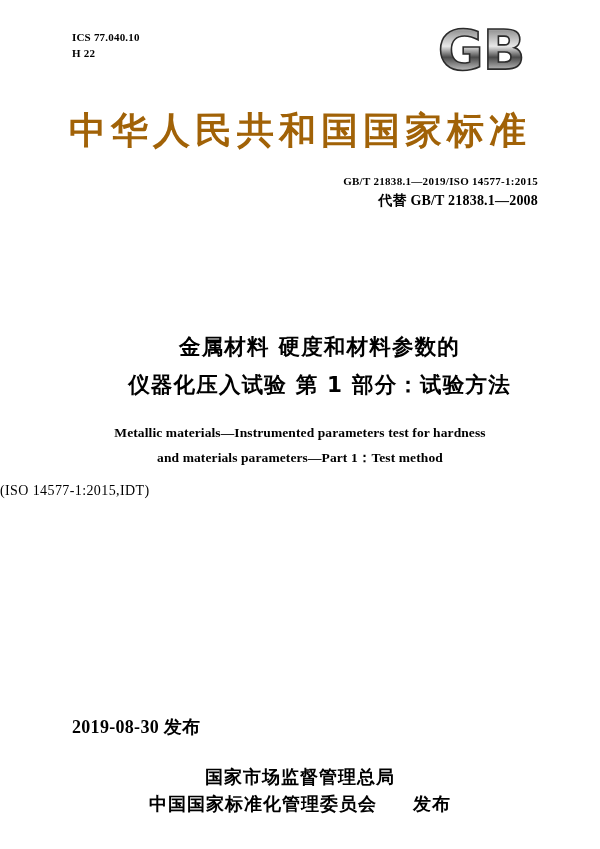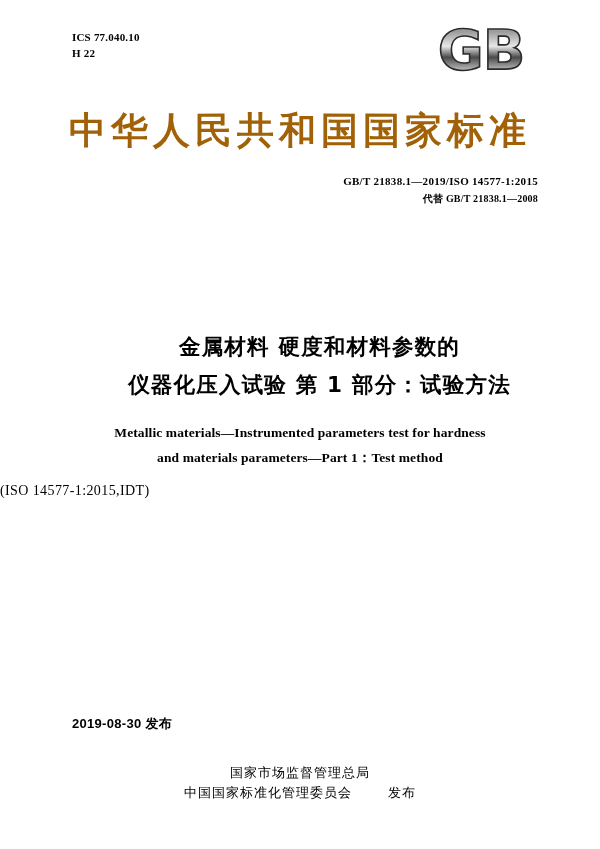--- a/index.html
+++ b/index.html
@@ -69,21 +69,21 @@
   .std-number .main {
     font-family: "Liberation Serif", serif;
     font-size: 11px;
     font-weight: bold;
     letter-spacing: 0.3px;
     white-space: nowrap;
   }
   .std-number .replaces {
     margin-top: 5px;
     font-family: "Liberation Serif", serif;
-    font-size: 10px;
+    font-size: 14px;
     font-weight: bold;
     letter-spacing: 0.2px;
     white-space: nowrap;
   }
 
   
   .cn-title {
     position: absolute;
     left: 0;
     right: 0;
@@ -130,39 +130,39 @@
   }
 
   
   .date-row {
     position: absolute;
     left: 72px;
     right: 62px;
     top: 715px;
     display: flex;
     justify-content: space-between;
-    font-family: Liberation Sans, sans-serif;
-    font-size: 13px;
+    font-family: Liberation Serif, serif;
+    font-size: 18px;
     font-weight: bold;
     letter-spacing: 0.3px;
   }
   .date-row span {
     white-space: nowrap;
   }
 
   
   .publisher {
     position: absolute;
     left: 0;
     right: 0;
     top: 763px;
     text-align: center;
     font-family: "DejaVu Sans", sans-serif;
-    font-size: 13px;
-    font-weight: normal;
+    font-size: 18px;
+    font-weight: bold;
     line-height: 1.5;
     letter-spacing: 1px;
   }
   .publisher .pub-line {
     white-space: nowrap;
   }
   .publisher .issue {
     margin-left: 36px;
     letter-spacing: 1px;
   }

